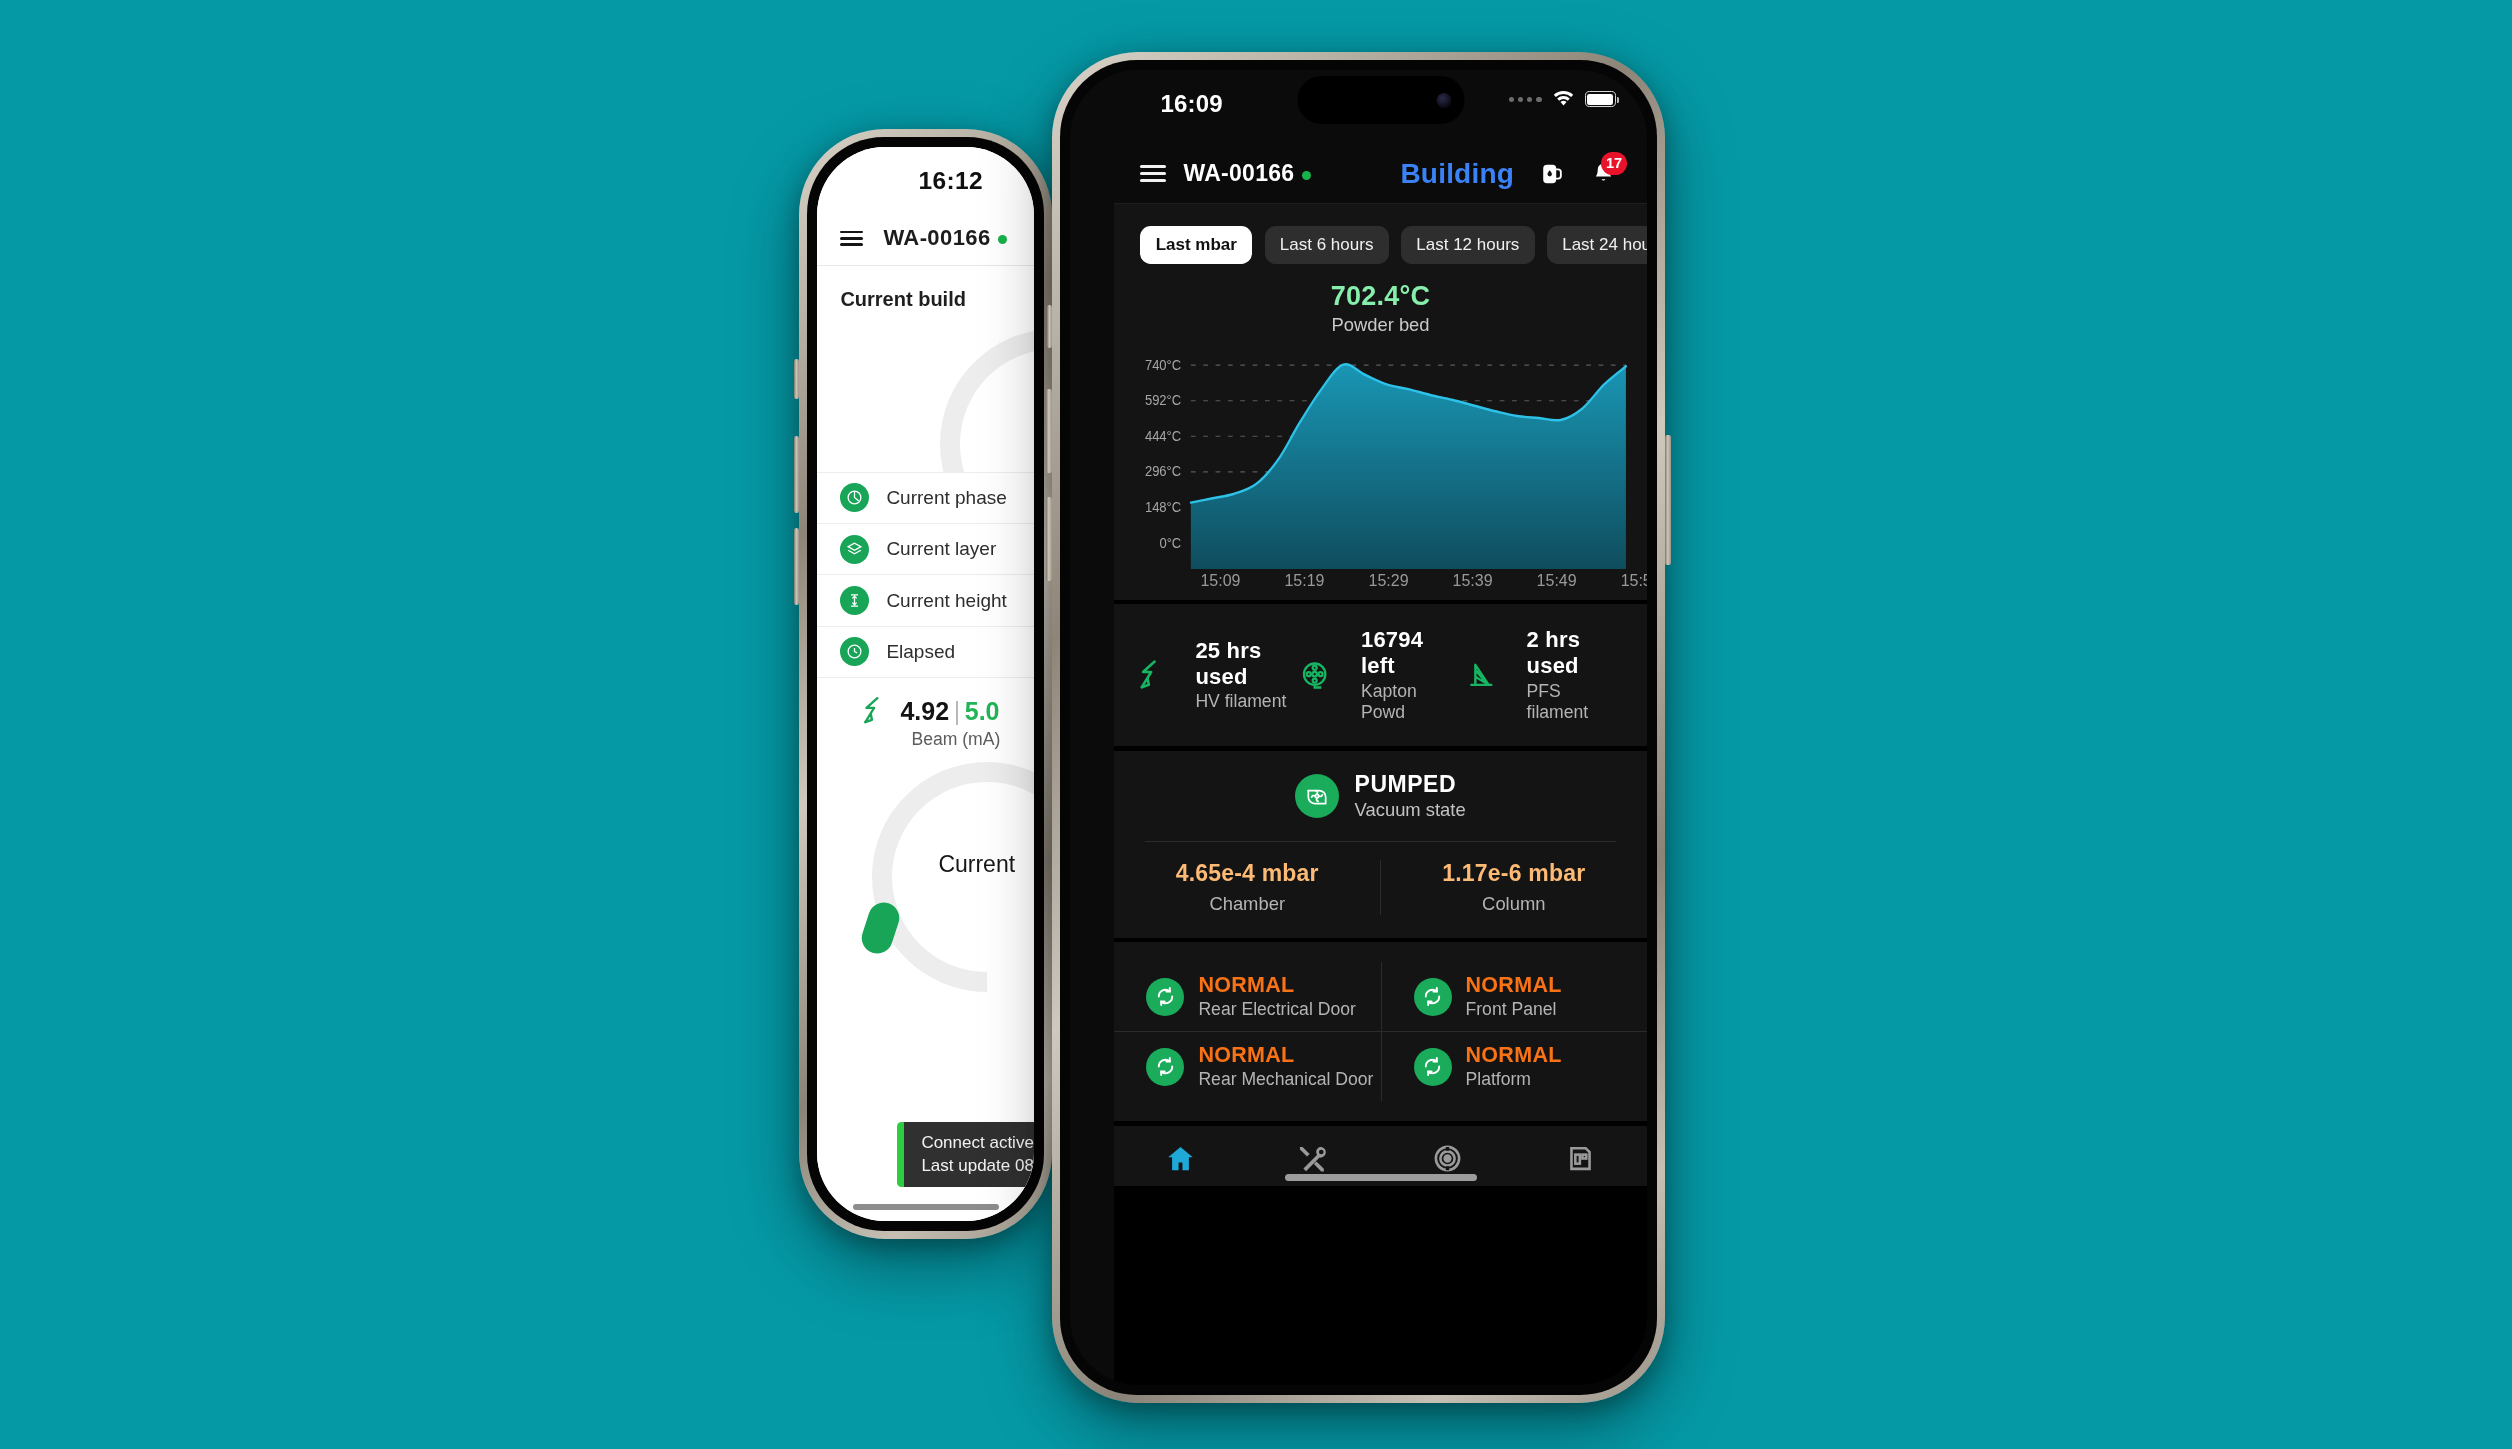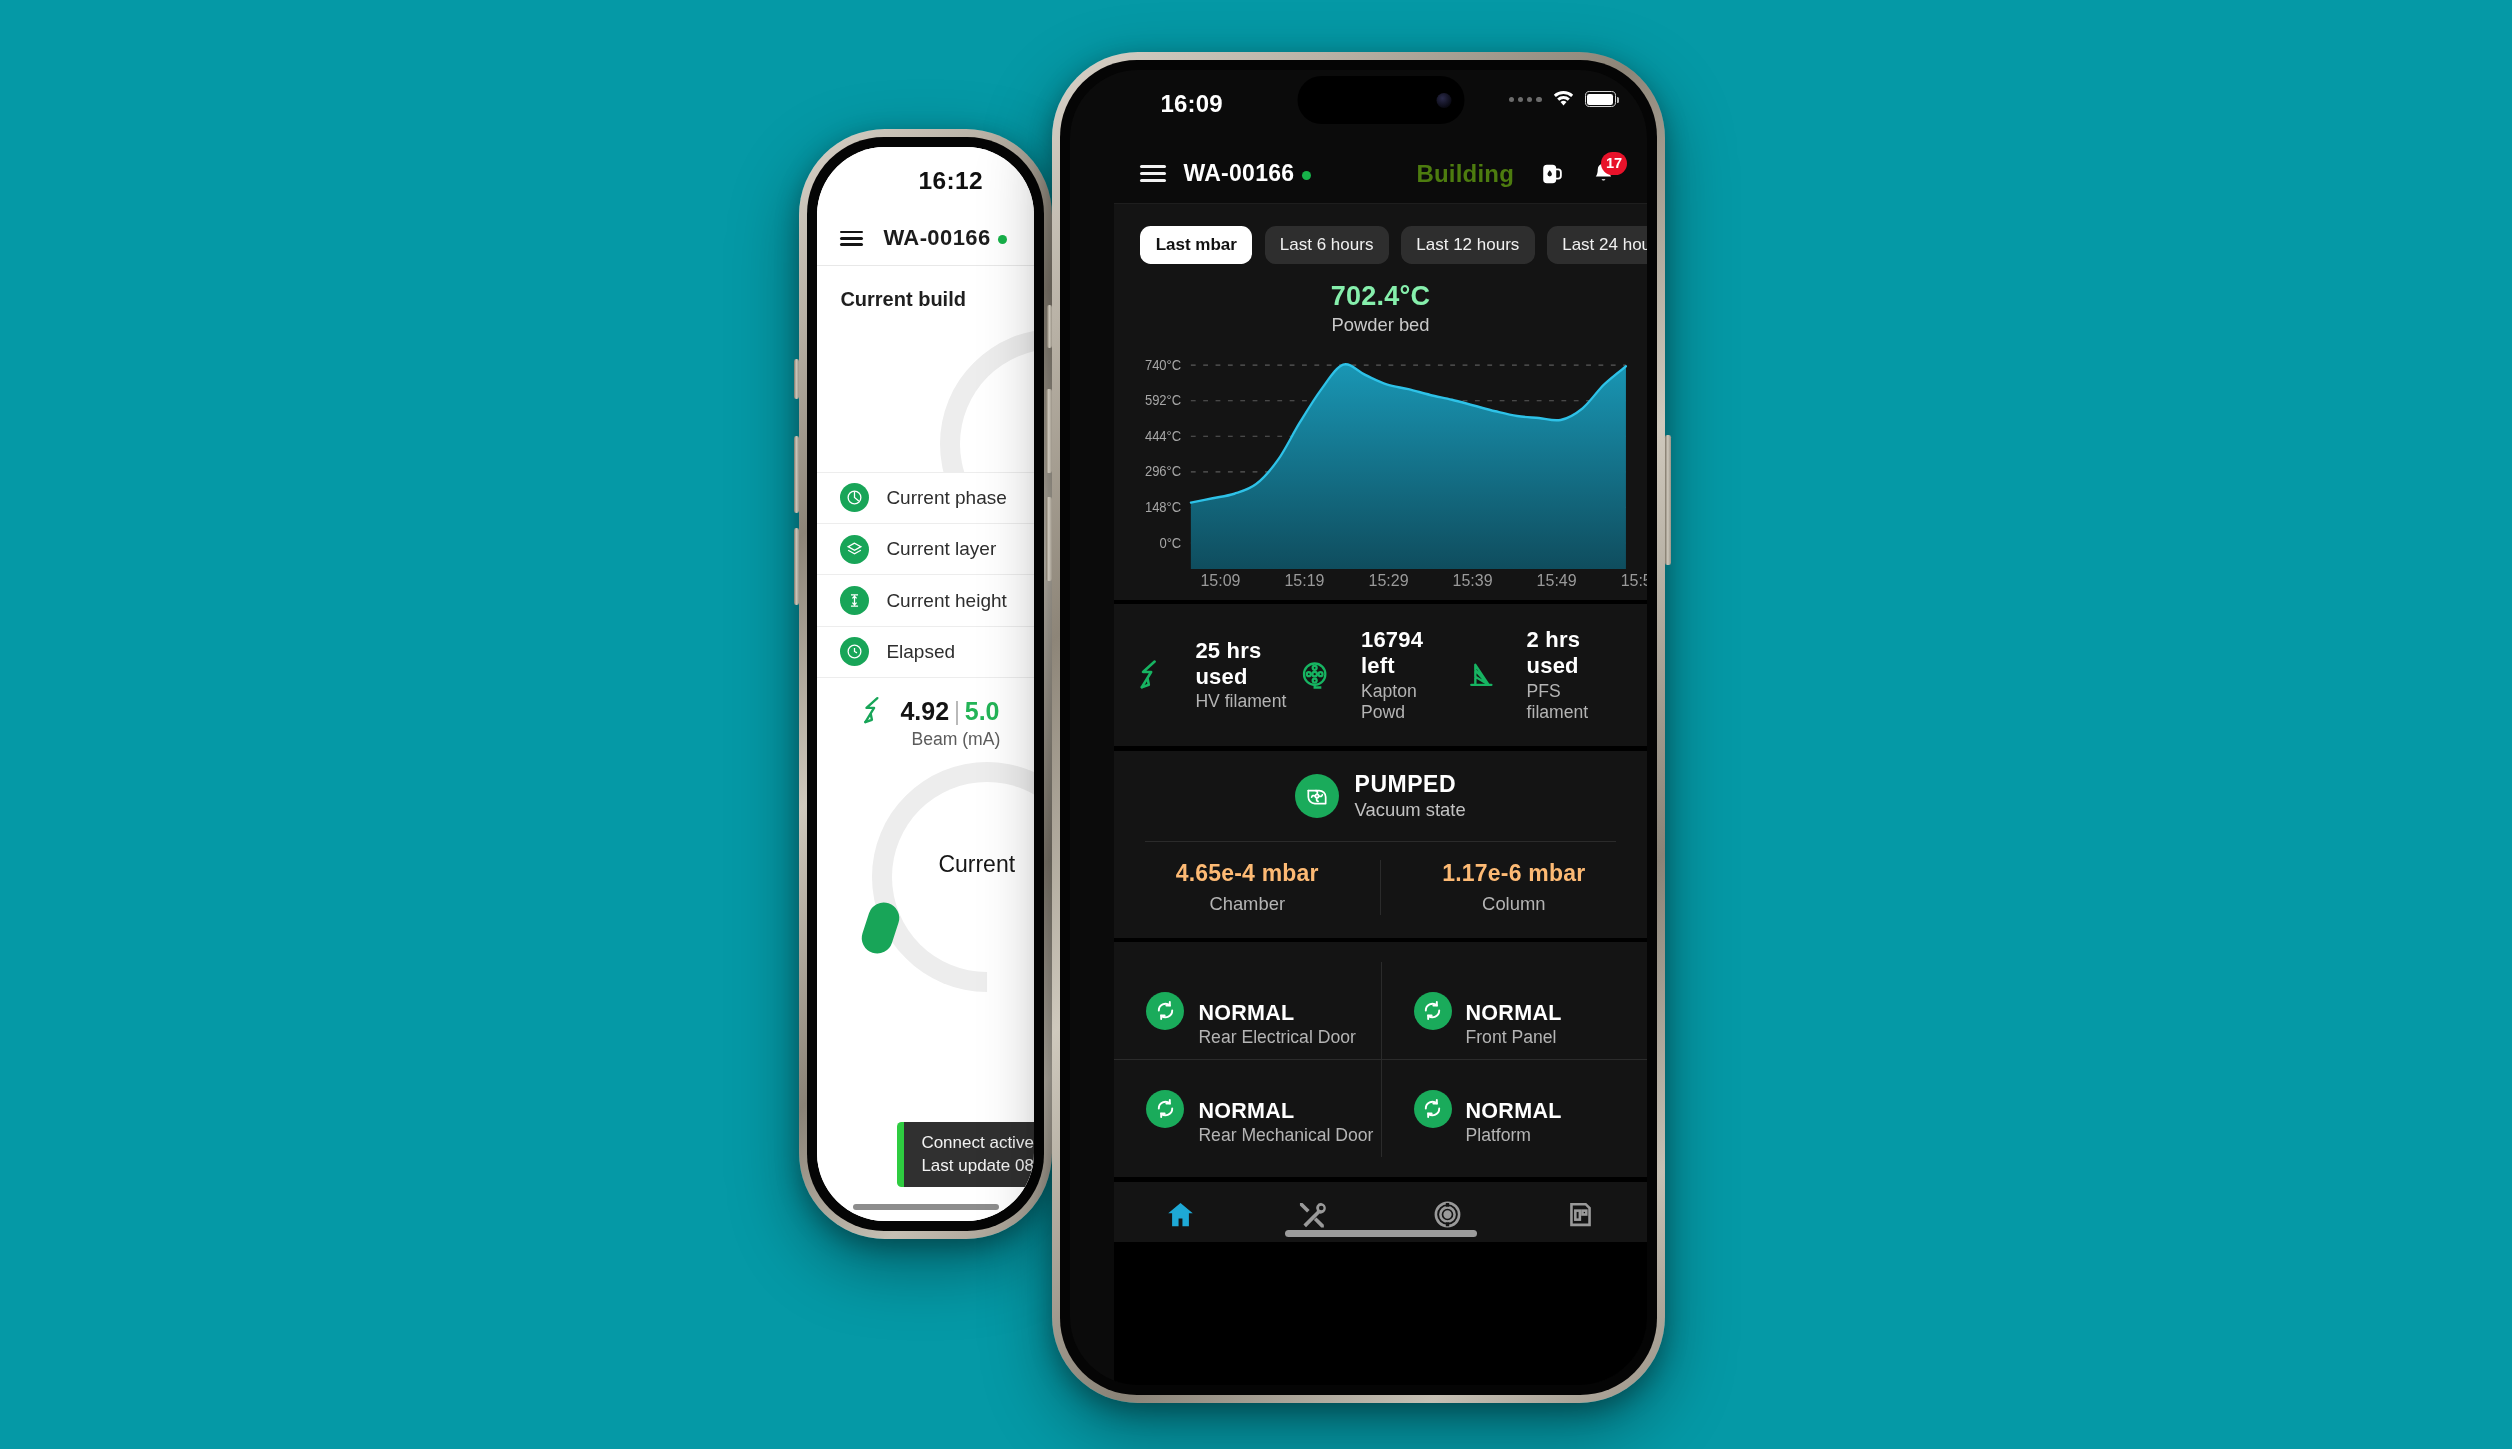--- a/index.html
+++ b/index.html
@@ -141,21 +141,21 @@
                    background:#b9b9b9; border-radius:0 1.5px 1.5px 0;}
 
   .fr-appbar {
     flex:0 0 60px; display:flex; align-items:center; gap:17px; padding: 0 26px;
     border-bottom: 0.8px solid #1e1e1e;
   }
   .fr-burger { width:26px; height:17px; display:flex; flex-direction:column; justify-content:space-between; cursor:pointer;}
   .fr-burger i { display:block; height:3.1px; background:#f2f2f2; border-radius:1.5px; }
   .fr-machine { font-size:23px; font-weight:700; color:#fff; letter-spacing:0.3px; }
   .fr-spacer { flex:1; }
-  .fr-state { font-size:24px; font-weight:700; color:#4d7c0f; letter-spacing:0.2px; margin-right: 4.6px;}
+  .fr-state { font-size:28px; font-weight:700; color:#3b82f6; letter-spacing:0.2px; margin-right: 4.6px;}
   .fr-icon-btn { width:34px; height:34px; display:flex; align-items:center; justify-content:center; position:relative; cursor:pointer;}
   .fr-icon-btn svg { width:23px; height:26px; }
   .fr-badge {
     position:absolute; top:-5.4px; right:-6.1px; min-width:23px; height:23px; border-radius:11.5px;
     background:#e8122a; color:#fff; font-size:14.6px; font-weight:700;
     display:flex; align-items:center; justify-content:center; padding:0 4.6px;
   }
 
   .fr-body { flex:1; overflow:hidden; display:flex; flex-direction:column; gap:4.6px;
              background:#000; }
@@ -202,21 +202,21 @@
 
   
   #statuses { padding: 20px 0; }
   .st-grid { display:flex; flex-wrap:wrap; }
   .st-cell { width:50%; display:flex; align-items:center; gap:14px; padding: 10.7px 0 10.7px 32px; }
   .st-cell:nth-child(even) { border-left:0.8px solid #2b2b2b; }
   .st-cell:nth-child(3), .st-cell:nth-child(4) { border-top:0.8px solid #2b2b2b; }
   .st-ic { width:38px; height:38px; border-radius:50%; background:#1aab5b; flex:0 0 38px;
            display:flex; align-items:center; justify-content:center; }
   .st-ic svg { width:23px; height:23px; }
-  .st-v { font-size:21.5px; font-weight:700; color:#ffffff; letter-spacing:0.3px;margin-top:28px;}
+  .st-v { font-size:21.5px; font-weight:700; color:#f97316; letter-spacing:0.3px;}
   .st-l { font-size:17.6px; color:#b4b4b4; margin-top:1.5px;}
 
   
   #tabbar { flex:0 0 auto; background:#141414; display:flex; align-items:center;
             padding: 17px 0 12.3px; position:relative;}
   .tab { flex:1; display:flex; align-items:center; justify-content:center; cursor:pointer; }
   .tab svg { width:31px; height:31px; color:#9a9a9a; }
   .tab.active svg { color:#1ea9d6; }
   .fr-homebar { width: 192px; height: 7px; border-radius:4.6px; background:#9c9c9c;
                 margin: 18.4px auto 4.6px; }

